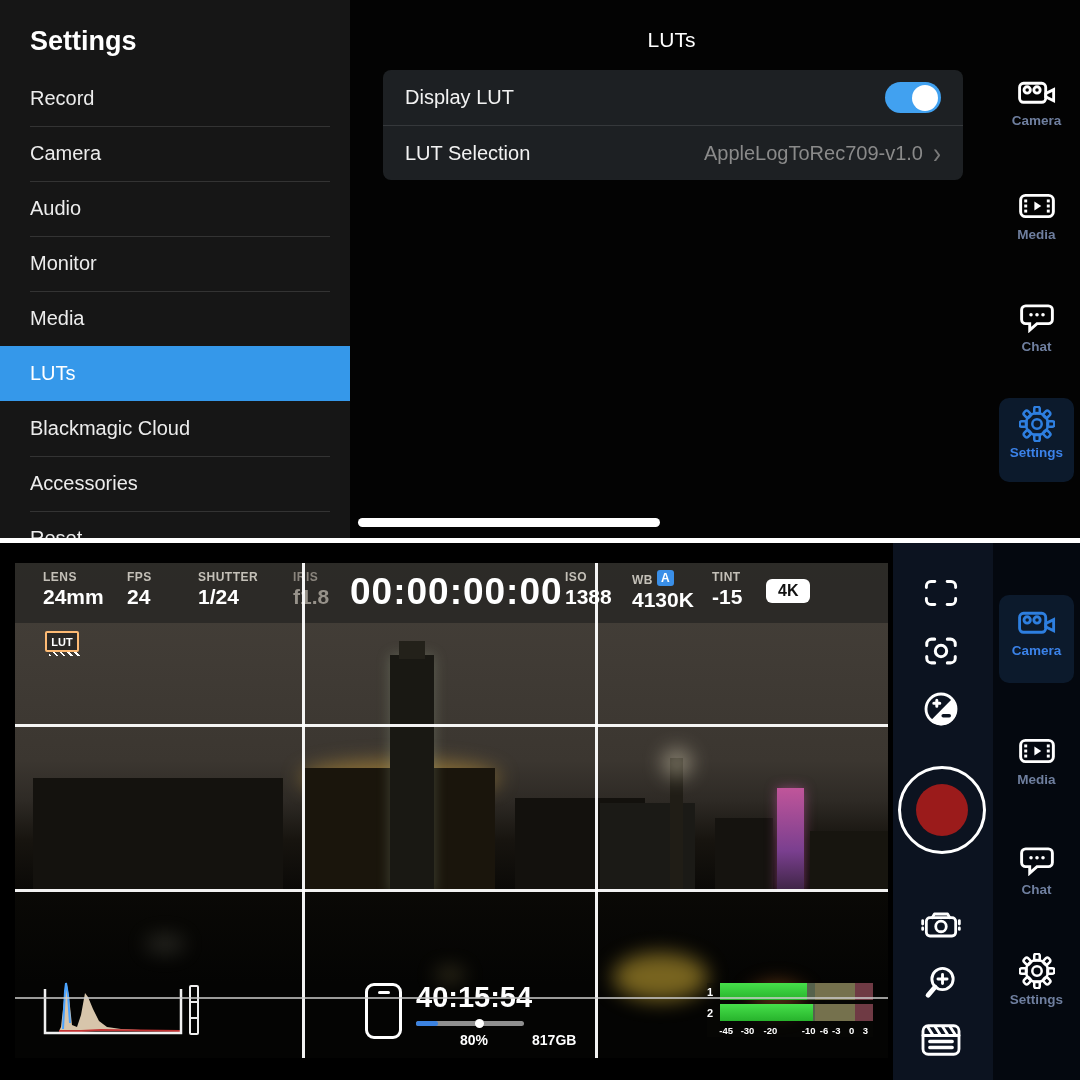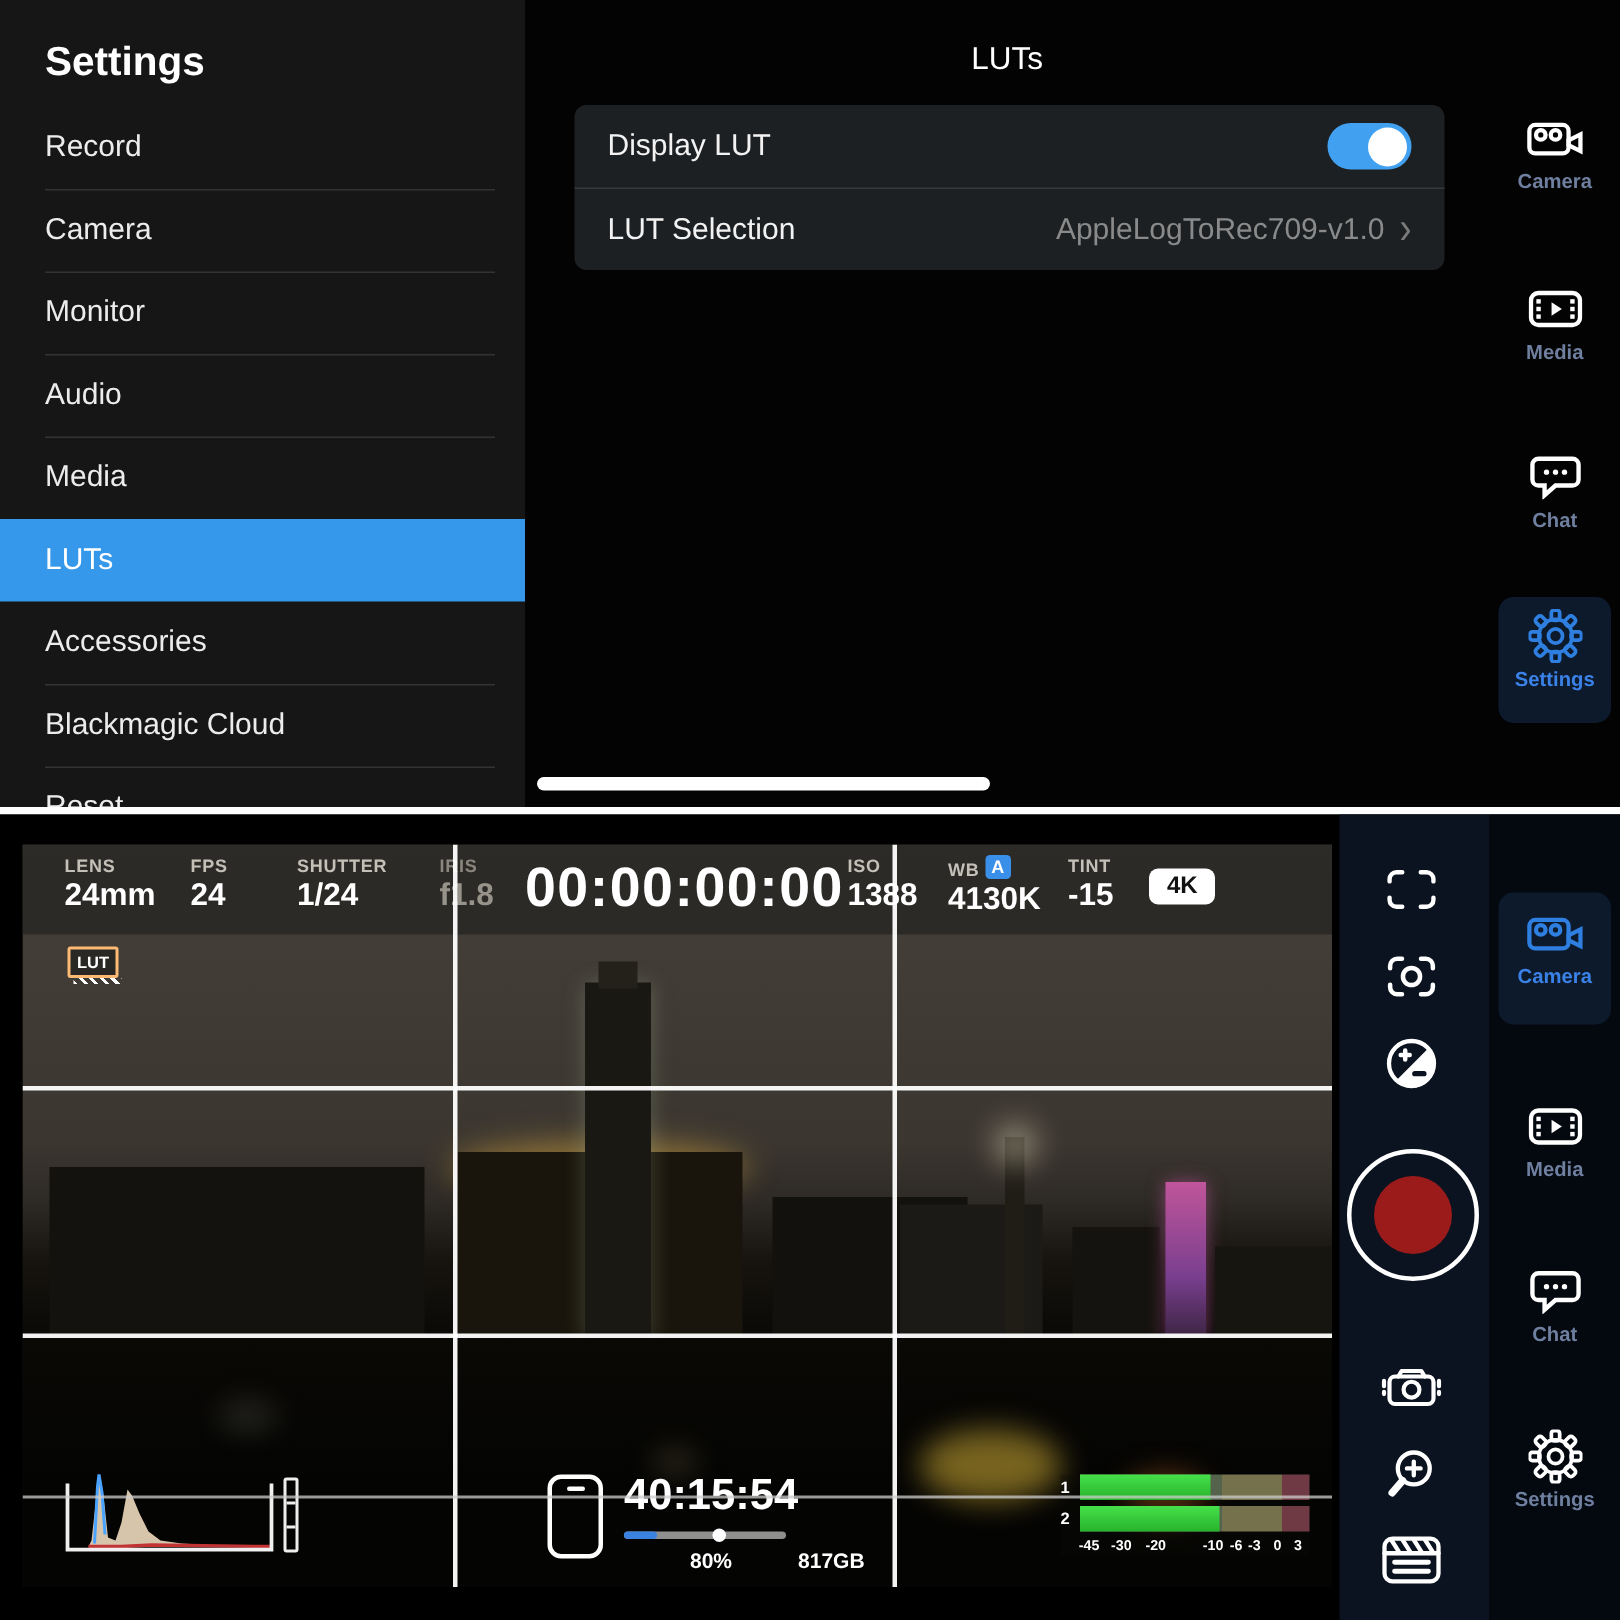--- a/index.html
+++ b/index.html
@@ -122,26 +122,26 @@
 </head>
 <body>
 
 <div id="stage">
 
   <div id="settings-half">
     <div id="sidebar">
       <div class="title">Settings</div>
       <div class="side-item">Record</div>
       <div class="side-item">Camera</div>
+      <div class="side-item">Audio</div>
       <div class="side-item">Monitor</div>
-      <div class="side-item">Audio</div>
       <div class="side-item">Media</div>
       <div class="side-item selected">LUTs</div>
+      <div class="side-item">Blackmagic Cloud</div>
       <div class="side-item">Accessories</div>
-      <div class="side-item">Blackmagic Cloud</div>
       <div class="side-item">Reset</div>
     </div>
 
     <div id="panel">
       <div class="panel-title">LUTs</div>
       <div id="lut-card">
         <div class="card-row r1">
           <span class="lbl">Display LUT</span>
           <span class="spacer"></span>
           <div class="toggle on">

